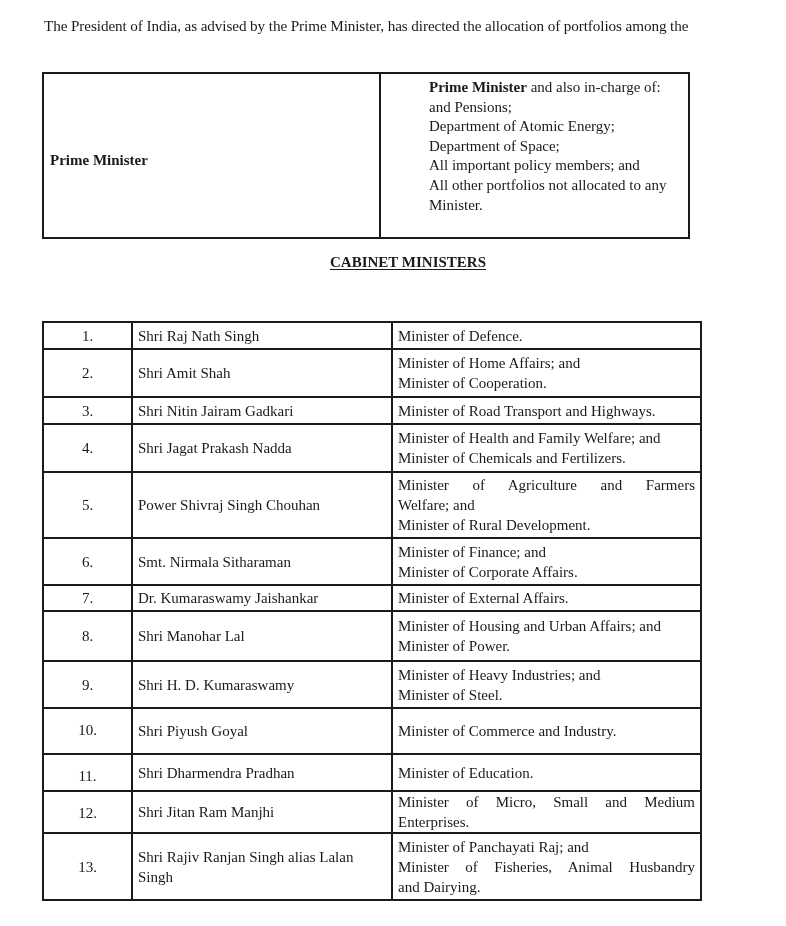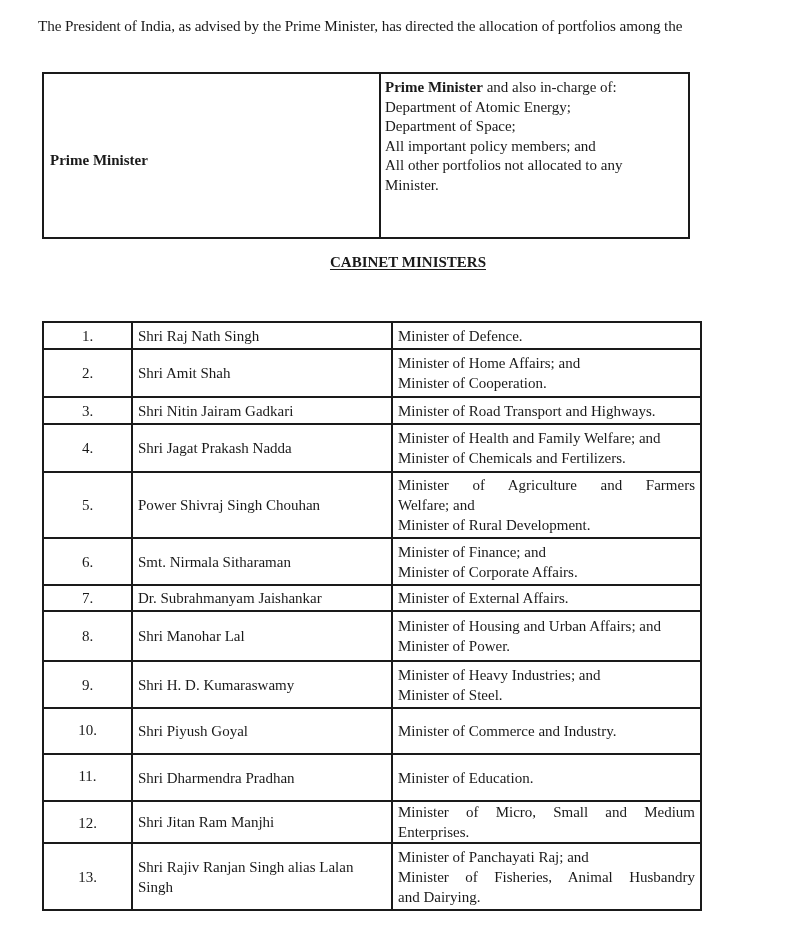--- a/index.html
+++ b/index.html
@@ -2,34 +2,34 @@
 <html><head>
 <meta charset="utf-8">
 <style>
   html, body { margin: 0; padding: 0; background: #ffffff; }
   body {
     width: 786px; height: 926px; position: relative; overflow: hidden;
     font-family: "Liberation Serif", "DejaVu Serif", serif;
     color: #1a1a1a; font-size: 15px;
   }
   .intro {
-    position: absolute; left: 38px; top: 16px; width: 740px;
+    position: absolute; left: 44px; top: 16px; width: 740px;
     font-size: 15.2px; line-height: 20px; letter-spacing: -0.1px;
   }
   .pm-table {
     position: absolute; left: 42px; top: 72px; width: 648px; height: 167px;
     border: 2px solid #1a1a1a; box-sizing: border-box; display: flex;
   }
   .pm-left {
     width: 337px; border-right: 2px solid #1a1a1a; box-sizing: border-box;
     display: flex; flex-direction: column; justify-content: center;
     padding-left: 6px; padding-top: 8px; line-height: 20px;
   }
   .pm-right {
-    flex: 1; padding: 4px 4px 0 4px; line-height: 19.6px; font-size: 15px;
+    flex: 1; padding: 4px 4px 0 4px; line-height: 19.6px; font-size: 15px; margin-left: 44px;
   }
   .bold { font-weight: bold; }
   .section-title {
     position: absolute; left: 0; width: 816px; top: 254px;
     text-align: center; font-weight: bold; font-size: 15px;
     text-decoration: underline; text-underline-offset: 2px;
   }
   .main-table {
     position: absolute; left: 42px; top: 321px; width: 660px;
     border-collapse: collapse; table-layout: fixed;
@@ -50,20 +50,21 @@
 <div class="intro">
   <span class="line">The President of India, as advised by the Prime Minister, has directed the allocation of portfolios among the</span>
 </div>
 
 <div class="pm-table">
   <div class="pm-left">
     <span class="bold">Prime Minister</span>
   </div>
   <div class="pm-right">
     <span class="line"><span class="bold">Prime Minister</span><span> and also in-charge of:</span></span>
+    <span class="line">and Pensions;</span>
     <span class="line">Department of Atomic Energy;</span>
     <span class="line">Department of Space;</span>
     <span class="line">All important policy members; and</span>
     <span class="line">All other portfolios not allocated to any</span>
     <span class="line">Minister.</span>
   </div>
 </div>
 
 <div class="section-title">CABINET MINISTERS</div>
 
@@ -111,21 +112,21 @@
     <tr style="height:47px">
       <td class="num">6.</td>
       <td class="name">Smt. Nirmala Sitharaman</td>
       <td>
         <span class="line">Minister of Finance; and</span>
         <span class="line">Minister of Corporate Affairs.</span>
       </td>
     </tr>
     <tr style="height:26px">
       <td class="num">7.</td>
-      <td class="name">Dr. Subrahmanyam Jaishankar</td>
+      <td class="name">Dr. Kumaraswamy Jaishankar</td>
       <td>
         <span class="line">Minister of External Affairs.</span>
       </td>
     </tr>
     <tr style="height:50px">
       <td class="num">8.</td>
       <td class="name">Shri Manohar Lal</td>
       <td>
         <span class="line">Minister of Housing and Urban Affairs; and</span>
         <span class="line">Minister of Power.</span>
@@ -139,21 +140,21 @@
         <span class="line">Minister of Steel.</span>
       </td>
     </tr>
     <tr style="height:46px">
       <td class="num top">10.</td>
       <td class="name">Shri Piyush Goyal</td>
       <td>
         <span class="line">Minister of Commerce and Industry.</span>
       </td>
     </tr>
-    <tr style="height:47px">
+    <tr style="height:37px">
       <td class="num top">11.</td>
       <td class="name">Shri Dharmendra Pradhan</td>
       <td>
         <span class="line">Minister of Education.</span>
       </td>
     </tr>
     <tr style="height:36px">
       <td class="num top">12.</td>
       <td class="name">Shri Jitan Ram Manjhi</td>
       <td>

